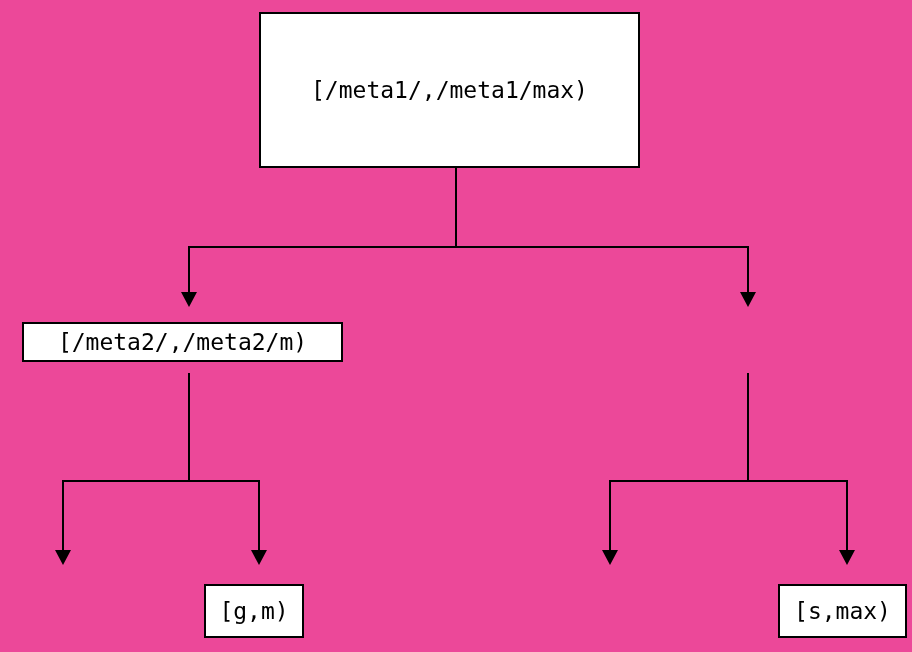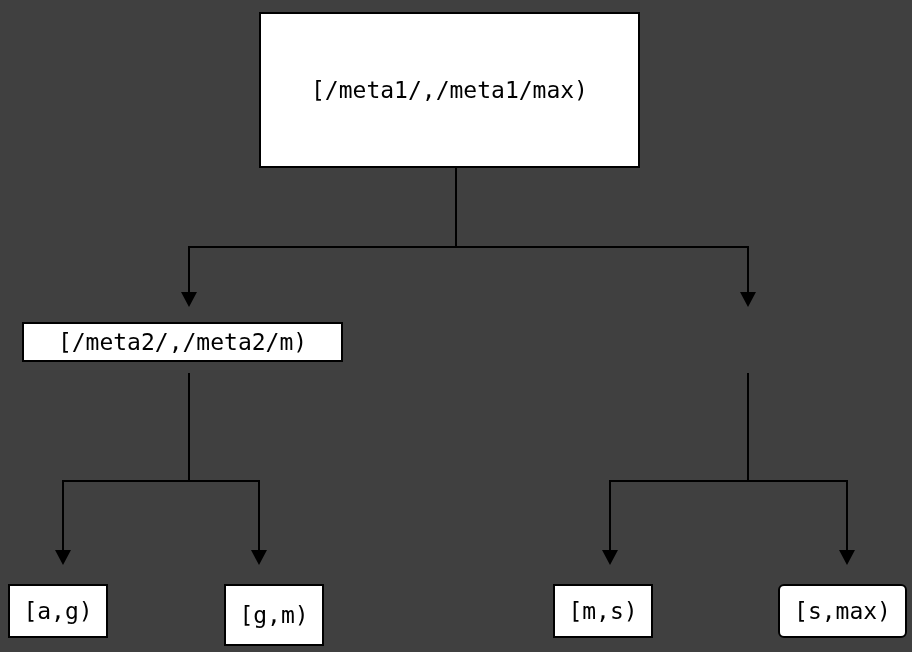--- a/index.html
+++ b/index.html
@@ -4,21 +4,21 @@
 <style>
   html, body {
     margin: 0;
     padding: 0;
     background: #ffffff;
   }
   .canvas {
     position: relative;
     width: 912px;
     height: 652px;
-    background: #404040;
+    background: #ec4899;
     overflow: hidden;
   }
   .node {
     position: absolute;
     box-sizing: border-box;
     border: 2px solid #000000;
     background: #ffffff;
     color: #000000;
     display: flex;
     align-items: center;
@@ -44,27 +44,25 @@
 </head>
 <body>
 
 <div class="canvas">
 
   <div class="node" style="left:259px; top:12px; width:381px; height:156px;">[/meta1/,/meta1/max)</div>
 
   <div class="node" style="left:22px; top:322px; width:321px; height:40px;">[/meta2/,/meta2/m)</div>
 
 
-  <div class="node" style="left:8px; top:584px; width:100px; height:54px;">[a,g)</div>
 
-  <div class="node" style="left:204px; top:584px; width:100px; height:62px;margin-left:20px;">[g,m)</div>
+  <div class="node" style="left:204px; top:584px; width:100px; height:54px;">[g,m)</div>
 
-  <div class="node" style="left:553px; top:584px; width:100px; height:54px;">[m,s)</div>
 
-  <div class="node" style="left:778px; top:584px; width:129px; height:54px;border-radius:6px;">[s,max)</div>
+  <div class="node" style="left:778px; top:584px; width:129px; height:54px;">[s,max)</div>
 
   <div class="seg" style="left:455px; top:168px; width:2px; height:80px;"></div>
   <div class="seg" style="left:188px; top:246px; width:561px; height:2px;"></div>
   <div class="seg" style="left:188px; top:246px; width:2px; height:46px;"></div>
   <div class="arrowhead" style="left:181px; top:292px;"></div>
   <div class="seg" style="left:747px; top:246px; width:2px; height:46px;"></div>
   <div class="arrowhead" style="left:740px; top:292px;"></div>
 
   <div class="seg" style="left:188px; top:373px; width:2px; height:109px;"></div>
   <div class="seg" style="left:62px; top:480px; width:198px; height:2px;"></div>

